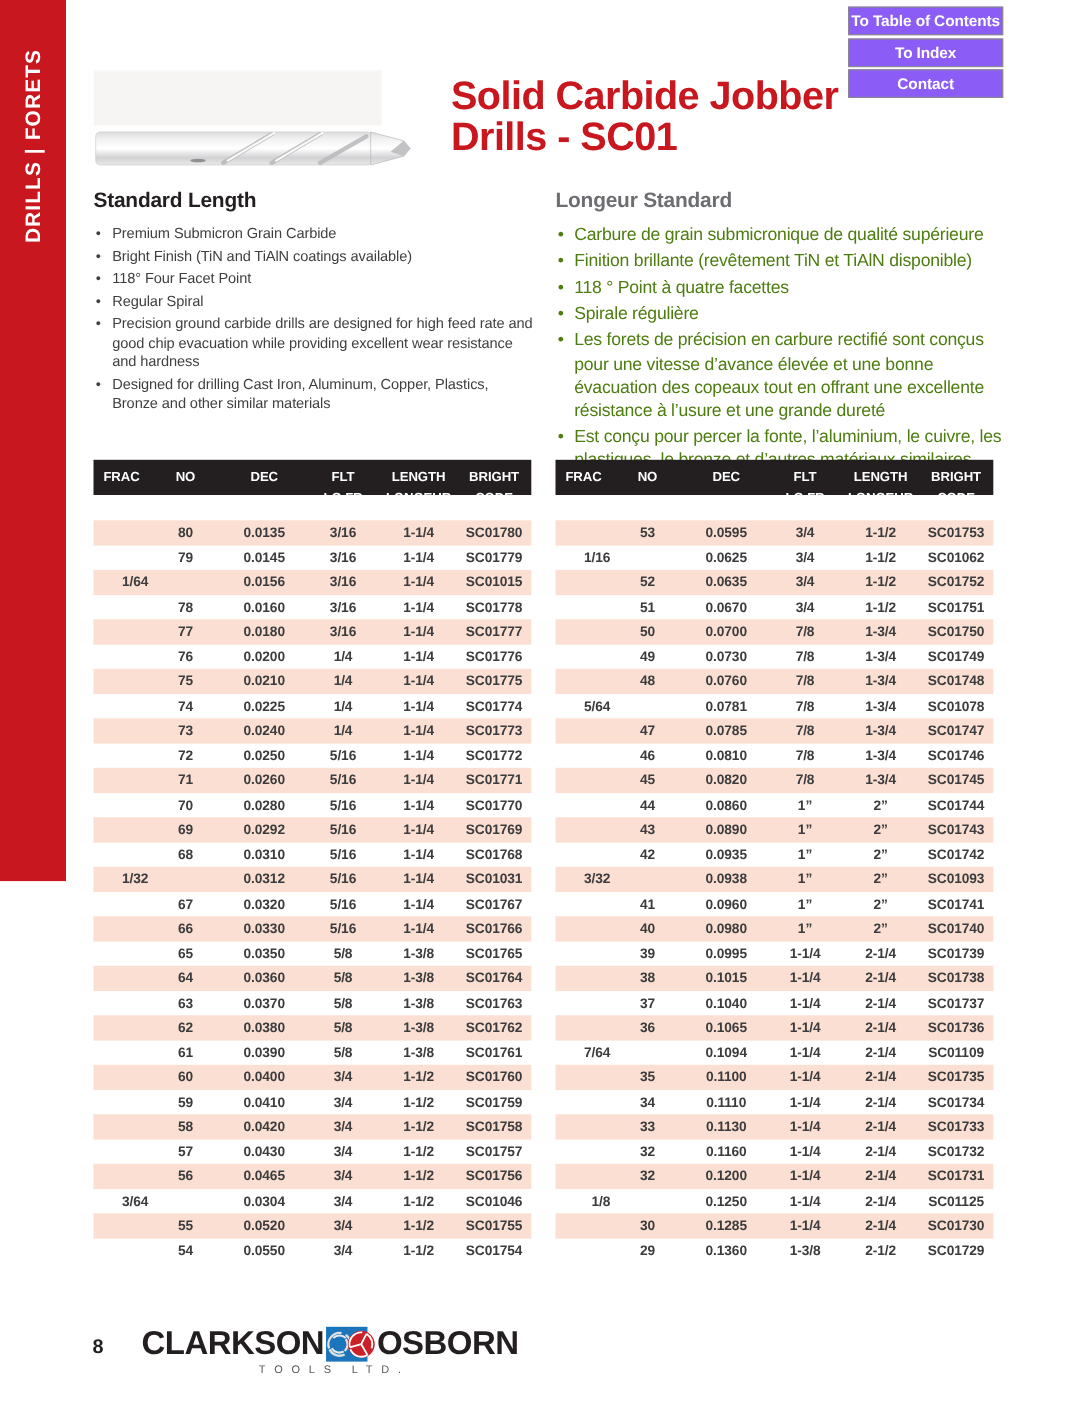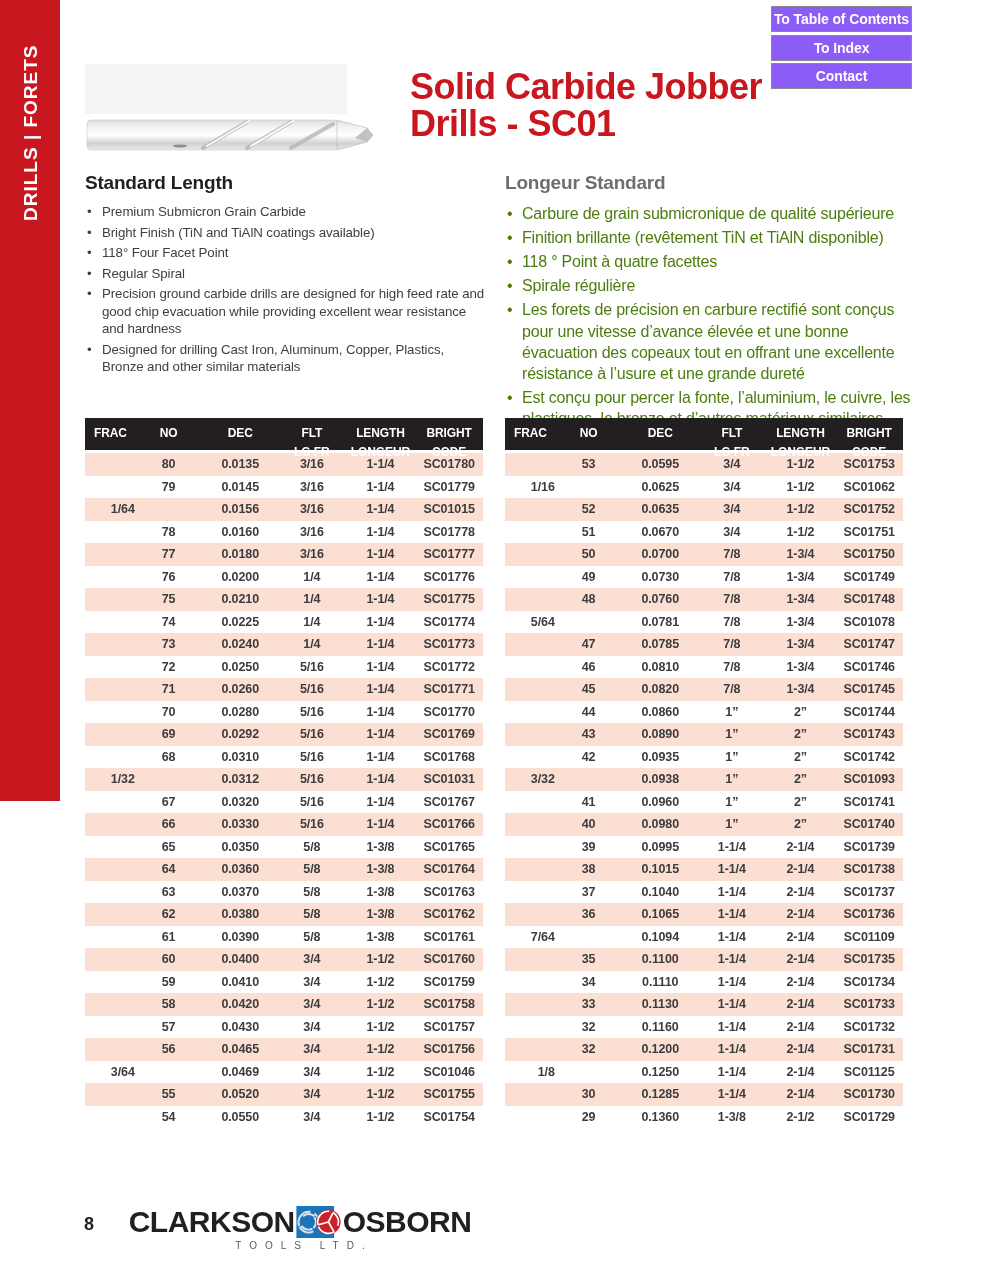--- a/index.html
+++ b/index.html
@@ -52,21 +52,21 @@
   .dtable.left  { left:85px; }
   .dtable.right { left:505px; }
   .thead {
     display:grid; grid-template-columns:12.5% 17% 19% 17% 17.5% 17%;
     background:#231f20; color:#fff; height:32px; padding-top:6px;
     font-size:12px; font-weight:bold; line-height:1.55;
   }
   .hcell { text-align:center; }
   .hcell span { display:block; }
   .hcell.c-frac { text-align:left; padding-left:9px; }
-  .tbody { margin-top:3px; }
+  .tbody { margin-top:23px; }
   .trow {
     display:grid; grid-template-columns:12.5% 17% 19% 17% 17.5% 17%;
     height:22.5px; align-items:center;
     font-size:12.5px; font-weight:bold; color:#3c3c3e;
   }
   .trow.pink { background:#fbdfd2; }
   .cell { text-align:center; white-space:nowrap; }
   .cell.c-frac { text-align:right; padding-left:9px; }
 
   
@@ -387,21 +387,21 @@
           <div class="cell c-frac"></div>
           <div class="cell c-no">56</div>
           <div class="cell c-dec">0.0465</div>
           <div class="cell c-flt">3/4</div>
           <div class="cell c-len">1-1/2</div>
           <div class="cell c-code">SC01756</div>
         </div>
         <div class="trow">
           <div class="cell c-frac">3/64</div>
           <div class="cell c-no"></div>
-          <div class="cell c-dec">0.0469</div>
+          <div class="cell c-dec">0.0304</div>
           <div class="cell c-flt">3/4</div>
           <div class="cell c-len">1-1/2</div>
           <div class="cell c-code">SC01046</div>
         </div>
         <div class="trow pink">
           <div class="cell c-frac"></div>
           <div class="cell c-no">55</div>
           <div class="cell c-dec">0.0520</div>
           <div class="cell c-flt">3/4</div>
           <div class="cell c-len">1-1/2</div>

